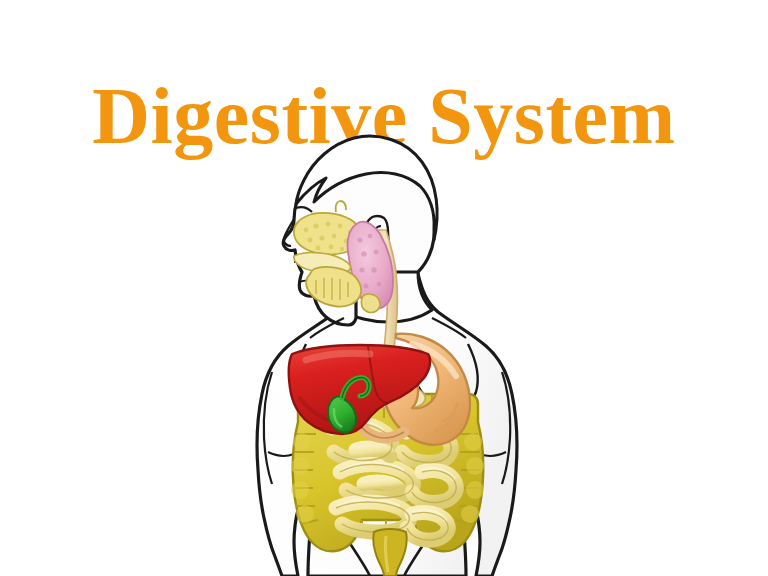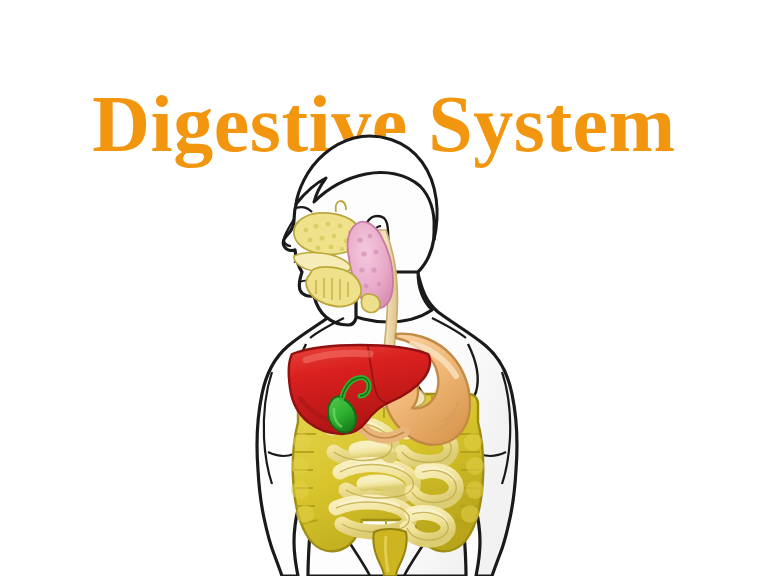--- a/index.html
+++ b/index.html
@@ -14,21 +14,21 @@
   #slide {
     position: relative;
     width: 768px;
     height: 576px;
     background: #ffffff;
     overflow: hidden;
   }
   #slide-title {
     position: absolute;
     left: 0;
-    top: 22px;
+    top: 14px;
     width: 768px;
     text-align: center;
     font-family: "Liberation Serif", serif;
     font-weight: bold;
     font-size: 80px;
     line-height: 96px;
     letter-spacing: 0.5px;
     color: #f2960f;
     white-space: nowrap;
     user-select: none;

